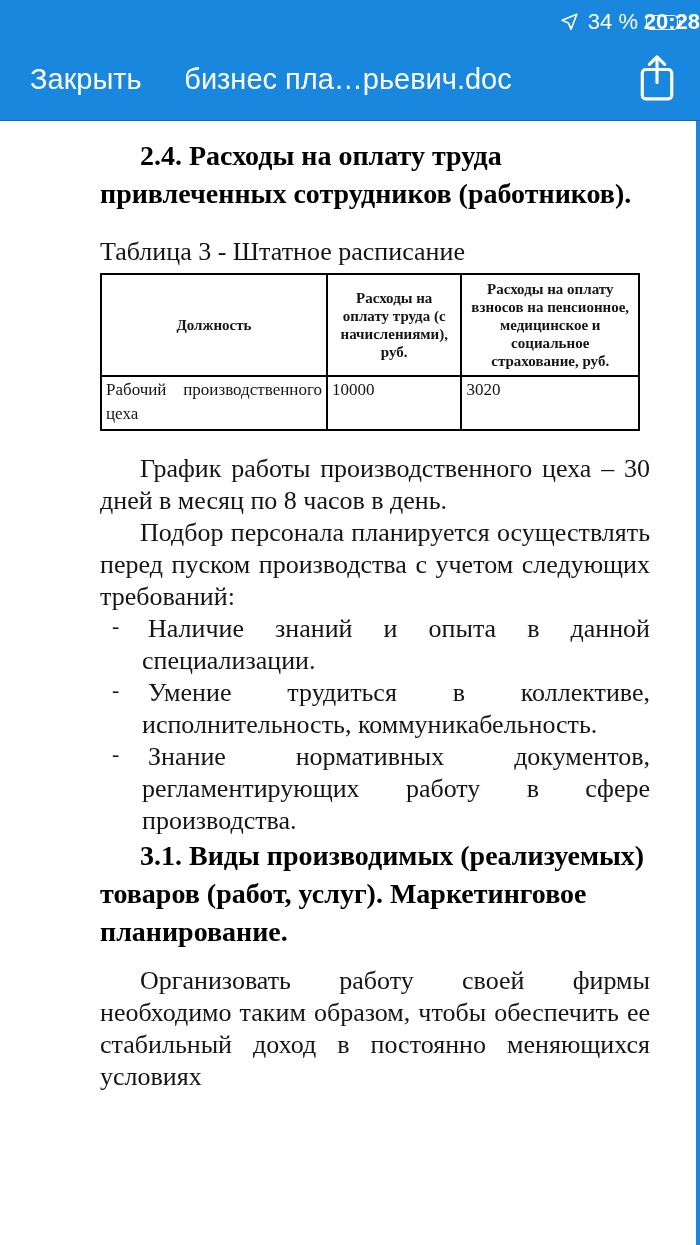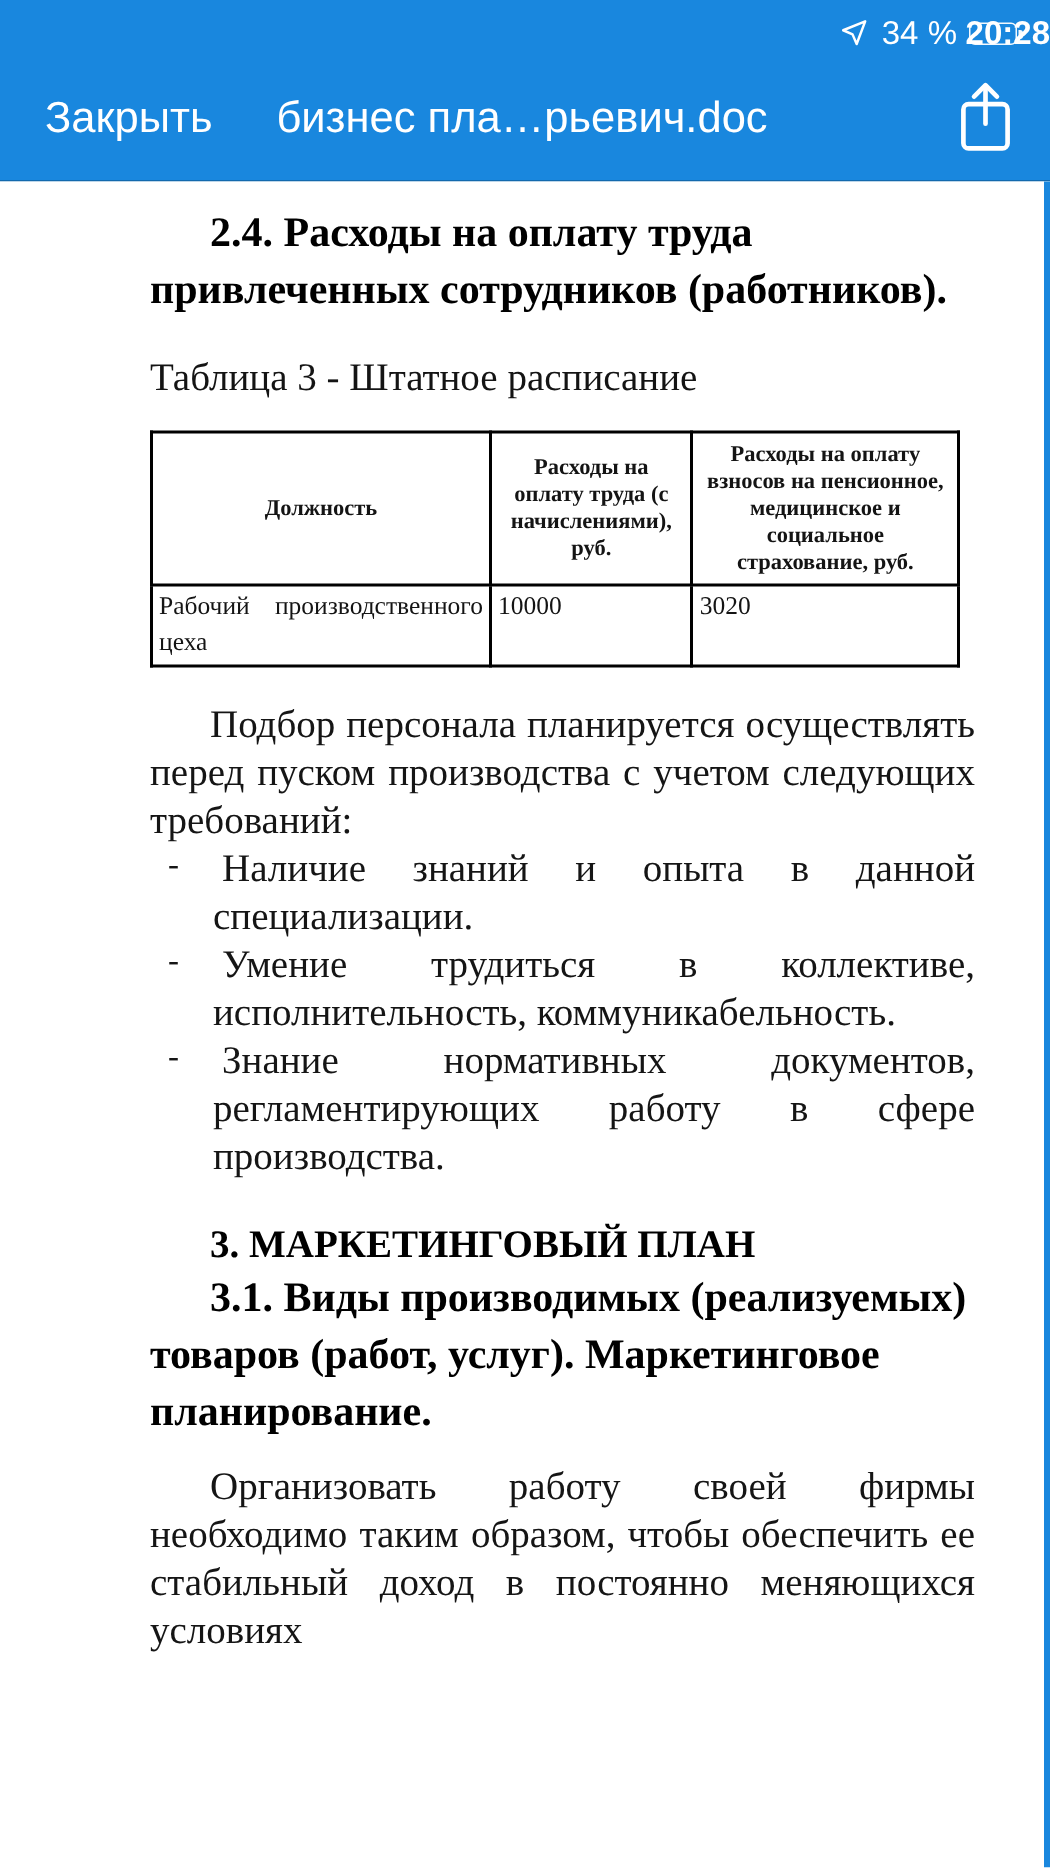--- a/index.html
+++ b/index.html
@@ -35,21 +35,21 @@
   
   .edge-strip { position:absolute; top:121px; right:0; width:4px; height:1124px; background:#1987de; }
 
   
   .page { position:absolute; top:121px; left:0; width:700px; height:992px; overflow:hidden;
           background:#fff; padding:16px 50px 0 100px; }
   .h-big { font-weight:bold; font-size:28px; line-height:38px; text-indent:40px; color:#000; }
   .h24 { margin-bottom:24px; }
   .para { font-size:26px; line-height:32px; text-align:justify; text-indent:40px; color:#151515; }
   .p1 { margin-bottom:14px; }
-  .caption { font-size:26px; line-height:30px; margin-bottom:20px; }
+  .caption { font-size:26px; line-height:30px; margin-bottom:6px; }
 
   table.doc { border-collapse:collapse; width:540px; table-layout:fixed; margin-bottom:22px; }
   table.doc th, table.doc td { border:2px solid #000; }
   col.c1{width:42%;} col.c2{width:25%;} col.c3{width:33%;}
   table.doc th { font-weight:bold; font-size:15px; line-height:18px; text-align:center;
                  vertical-align:middle; padding:5px 4px; }
   table.doc td { font-size:17px; line-height:24px; vertical-align:top; padding:1px 4px 3px 4px; }
   td.cell-pos { text-align:justify; }
   td.cell-num { text-align:left; }
 
@@ -113,34 +113,34 @@
     </thead>
     <tbody>
       <tr>
         <td class="cell-pos">Рабочий производственного цеха</td>
         <td class="cell-num">10000</td>
         <td class="cell-num">3020</td>
       </tr>
     </tbody>
   </table>
 
+  <p class="para">График работы производственного цеха – 30 дней в месяц по 8 часов в день.</p>
   <p class="para">Подбор персонала планируется осуществлять перед пуском производства с учетом следующих требований:</p>
 
   <div class="req">
     <span class="marker">-</span>
     <span>Наличие знаний и опыта в данной специализации.</span>
   </div>
   <div class="req">
     <span class="marker">-</span>
     <span>Умение трудиться в коллективе, исполнительность, коммуникабельность.</span>
   </div>
   <div class="req">
     <span class="marker">-</span>
     <span>Знание нормативных документов, регламентирующих работу в сфере производства.</span>
   </div>
 
-  <div class="h3">3. МАРКЕТИНГОВЫЙ ПЛАН</div>
   <div class="h-big h31">3.1. Виды производимых (реализуемых) товаров (работ, услуг). Маркетинговое планирование.</div>
 
   <p class="para p-final">Организовать работу своей фирмы необходимо таким образом, чтобы обеспечить ее стабильный доход в постоянно меняющихся условиях</p>
 </div>
 
 <div class="edge-strip"></div>
 
 </body></html>

